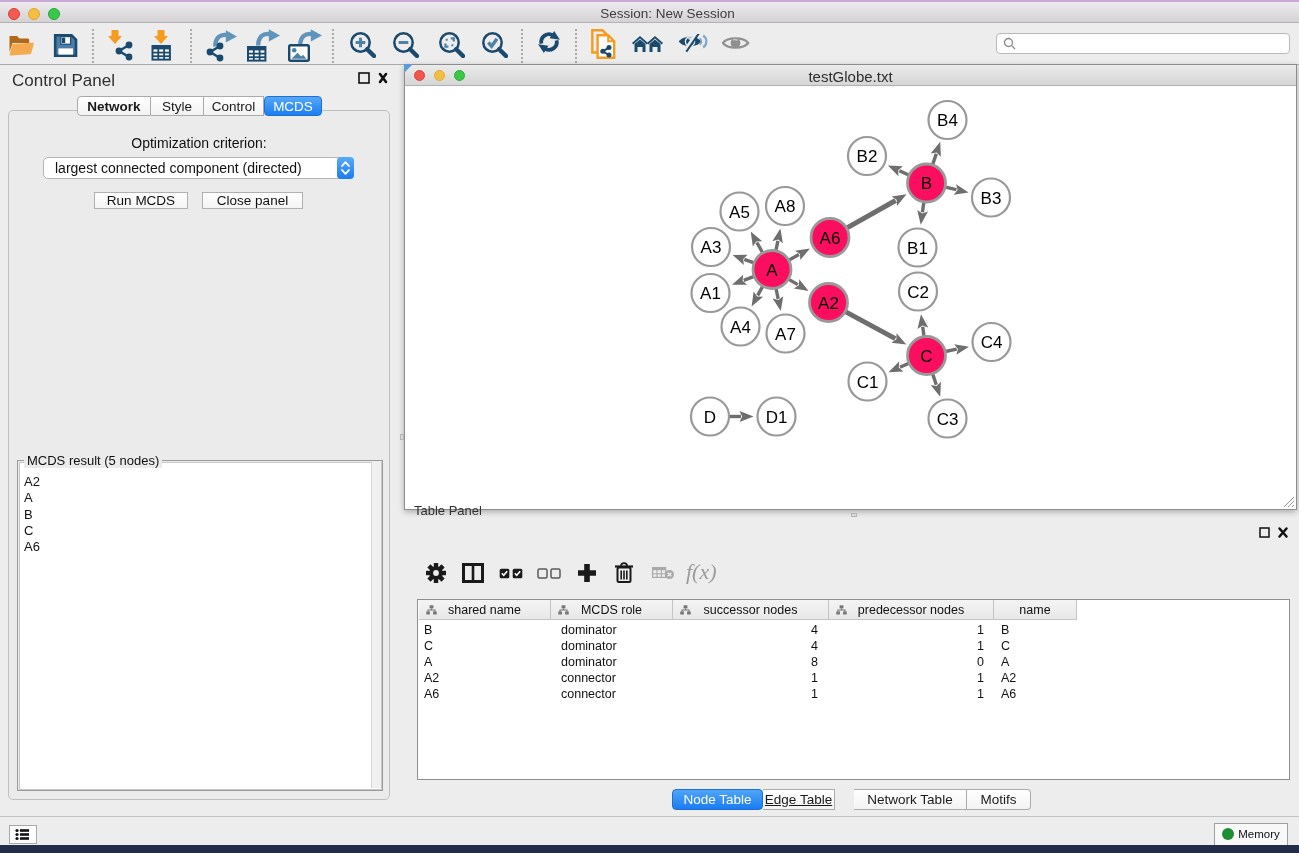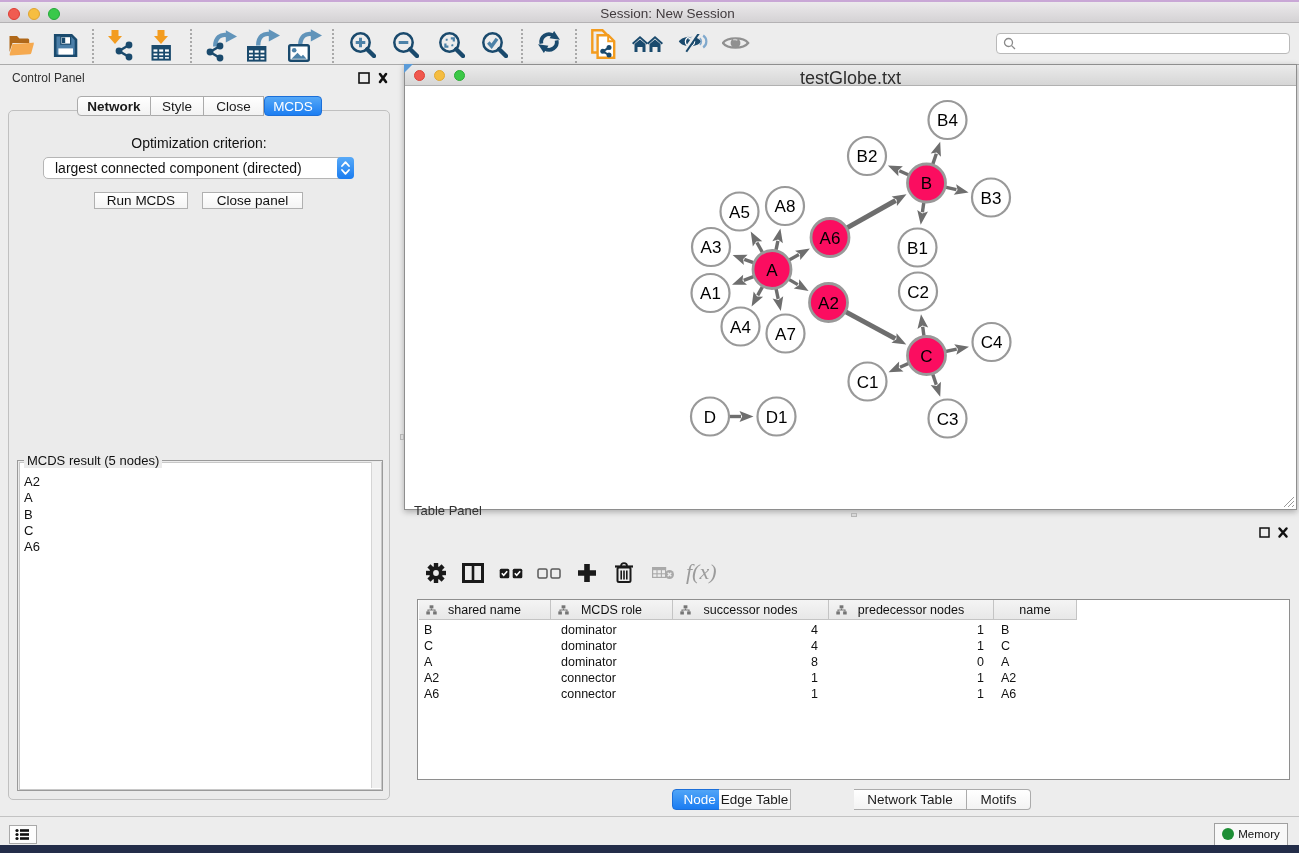--- a/index.html
+++ b/index.html
@@ -21,21 +21,21 @@
 
 
 #toolbar { left:0; top:26px; width:1299px; height:39px; background:#ededed; border-bottom:1px solid #ababab; }
 .sep { position:absolute; top:3px; height:34px; width:0;
   border-left:2px dotted #a9a9a9; }
 #search { position:absolute; left:996px; top:7px; width:294px; height:21px;
   background:#fff; border:1px solid #b9b9b9; border-radius:4px; }
 #search svg { position:absolute; left:6px; top:3px; }
 
 
-#cp-title { left:12px; top:71px; font-size:12px; color:#303030; }
+#cp-title { left:12px; top:71px; font-size:17px; color:#303030; }
 #cp-box { left:8px; top:110px; width:382px; height:690px;
   background:#ebebeb; border:1px solid #c0c0c0; border-radius:5px; }
 .cptab { position:absolute; top:96px; height:20px; border:1px solid #ababab;
   background:linear-gradient(#ffffff,#f2f2f2); font-size:13.5px; color:#1a1a1a;
   text-align:center; line-height:19px; }
 .cptab.sel { background:linear-gradient(#55a8f7,#1c7ef2); color:#fff; border-color:#1c6fd8; border-radius:4px; }
 #opt-label { left:0px; top:135px; width:398px; text-align:center; font-size:14px; color:#111; }
 #dropdown { left:43px; top:157px; width:311px; height:22px; background:#fff;
   border:1px solid #b5b5b5; border-radius:5px; font-size:14px; color:#111;
   line-height:21px; padding-left:11px; }
@@ -55,21 +55,21 @@
 
 #netwin { left:404px; top:64px; width:893px; height:446px; background:#fff;
   border:1px solid #8e8e8e; box-shadow:0 2px 6px rgba(0,0,0,0.28); }
 #net-tbar { position:absolute; left:0; top:0; width:891px; height:21px;
   background:linear-gradient(#ebebeb,#d6d6d6); border-bottom:1px solid #b1b1b1; }
 #net-tbar .tl { top:5px; width:11px; height:11px; }
 #net-tbar .t1 { left:9px;  background:#f0574d; border:0.5px solid #dd4238;}
 #net-tbar .t2 { left:29px; background:#f5bd41; border:0.5px solid #e2a932;}
 #net-tbar .t3 { left:49px; background:#3cc847; border:0.5px solid #2aad36;}
 #net-title { position:absolute; top:3px; left:0; width:100%; text-align:center;
-  font-size:18px; color:#2e2e2e; }
+  font-size:15px; color:#2e2e2e; }
 #canvas { position:absolute; left:0; top:21px; width:891px; height:423px; background:#fff; }
 
 
 #tp-title { left:414px; top:503px; font-size:13px; color:#303030; }
 #tp-toolbar { left:414px; top:556px; width:875px; height:34px; }
 #tbl { left:417px; top:599px; width:873px; height:181px; background:#fff; border:1px solid #8e8e8e; }
 .th { position:absolute; top:0; height:20px; background:linear-gradient(#f4f4f4,#e8e8e8);
   border-right:1px solid #c4c4c4; border-bottom:1px solid #c4c4c4;
   font-size:12.5px; color:#111; text-align:center; line-height:20px; }
 .td { position:absolute; height:16px; font-size:12.5px; color:#111; line-height:16px; }
@@ -248,21 +248,21 @@
 </div>
 
 <div class="abs" id="cp-title">Control Panel</div>
 <svg class="abs" style="left:358px;top:72px" width="32" height="13" viewBox="0 0 32 13">
   <rect x="1" y="1" width="10" height="10" fill="none" stroke="#111" stroke-width="1.6"></rect>
   <path d="M22 2 L28 10 M28 2 L22 10" stroke="#111" stroke-width="2.6" stroke-linecap="round"></path>
 </svg>
 <div class="abs" id="cp-box"></div>
 <div class="cptab" style="left:77px;width:74px;border-radius:4px 0 0 4px;font-weight:bold;">Network</div>
 <div class="cptab" style="left:151px;width:53px;border-left:none;">Style</div>
-<div class="cptab" style="left:204px;width:60px;border-left:none;">Close</div>
+<div class="cptab" style="left:204px;width:60px;border-left:none;">Control</div>
 <div class="cptab sel" style="left:264px;width:58px;">MCDS</div>
 <div class="abs" id="opt-label">Optimization criterion:</div>
 <div class="abs" id="dropdown">largest connected component (directed)
   <div id="dd-step">
       <svg width="13" height="16" viewBox="0 0 13 16">
     <path d="M3 6 L6.5 2.2 L10 6" fill="none" stroke="#fff" stroke-width="1.8" stroke-linecap="round" stroke-linejoin="round"></path>
     <path d="M3 10 L6.5 13.8 L10 10" fill="none" stroke="#fff" stroke-width="1.8" stroke-linecap="round" stroke-linejoin="round"></path>
   </svg>
     </div>
 </div>
@@ -487,21 +487,21 @@
 <div class="td" style="left:469px;top:70px;width:97px;text-align:right;">1</div>
 <div class="td" style="left:583px;top:70px;">A2</div>
 <div class="td" style="left:6px;top:86px;">A6</div>
 <div class="td" style="left:143px;top:86px;">connector</div>
 <div class="td" style="left:300px;top:86px;width:100px;text-align:right;">1</div>
 <div class="td" style="left:469px;top:86px;width:97px;text-align:right;">1</div>
 <div class="td" style="left:583px;top:86px;">A6</div>
 </div>
 
 <div class="btab sel" style="left:672px;width:91px;border-radius:4px;">Node Table</div>
-<div class="btab" style="left:719px;width:72px;border-left:none;">Edge Table</div>
+<div class="btab" style="left:763px;width:72px;border-left:none;text-decoration:underline;">Edge Table</div>
 <div class="btab" style="left:854px;width:113px;border-left:none;">Network Table</div>
 <div class="btab" style="left:967px;width:64px;border-radius:0 4px 4px 0;border-left:none;">Motifs</div>
 
 <div class="abs" id="statusbar">
   <div id="listbtn"><svg width="26" height="17" viewBox="0 0 26 17">
     <circle cx="7" cy="4.5" r="1.6" fill="#111"></circle>
         <rect x="10" y="3.2" width="9" height="2.6" fill="#111"></rect>
     <circle cx="7" cy="8.5" r="1.6" fill="#111"></circle>
         <rect x="10" y="7.2" width="9" height="2.6" fill="#111"></rect>
     <circle cx="7" cy="12.5" r="1.6" fill="#111"></circle>

